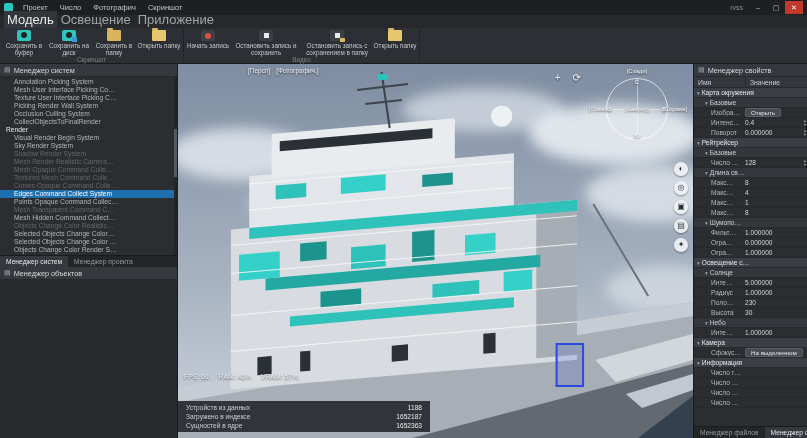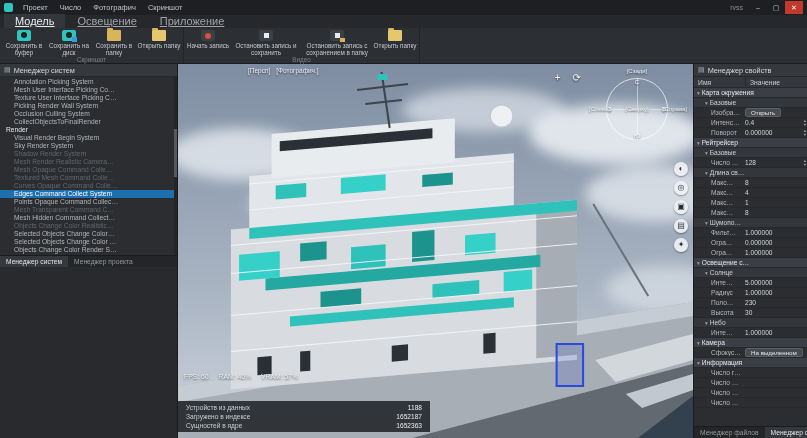--- a/index.html
+++ b/index.html
@@ -11,21 +11,21 @@
   .app-icon { width:9px; height:9px; background:#2fc4bc; border-radius:2px; margin-right:4px; }
   .menubar { display:flex; }
   .menu-item { padding:1px 6px; font-size:7.5px; color:#c0c4c8; cursor:default; }
   .win-controls { margin-left:auto; display:flex; align-items:center; }
   .win-title { font-size:7px; color:#8a8e92; margin-right:6px; }
   .win-btn { width:18px; height:13px; display:flex; align-items:center; justify-content:center; font-size:7px; color:#c0c4c8; }
   .win-btn.close { background:#c0392b; color:#fff; }
 
   
   .ribbon-tabs { height:13px; background:#26282c; display:flex; align-items:flex-end; padding-left:4px; gap:1px; flex:0 0 auto; }
-  .rtab { padding:1px 11px; font-size:11px; color:#a0a4a8;text-decoration:underline; }
+  .rtab { padding:1px 3px; font-size:13px; color:#a0a4a8; }
   .rtab.active { background:#33363b; color:#e8eaec; }
   .ribbon { height:36px; background:#2c2f33; display:flex; border-bottom:1px solid #191b1d; flex:0 0 auto; }
   .rgroup { display:flex; flex-direction:column; border-right:1px solid #222428; padding:0 2px; }
   .rbuttons { flex:1; display:flex; align-items:stretch; gap:1px; padding-top:1px; }
   .rbtn { width:44px; display:flex; flex-direction:column; align-items:center; gap:1px; padding-top:1px; border-radius:2px; }
   .rbtn.wide { width:70px; }
   .rlabel { font-size:6.3px; line-height:1.15; text-align:center; color:#c4c8cc; }
   .rgroup-label { font-size:6.3px; color:#7e8286; text-align:center; padding-bottom:1px; }
   .ricon { width:14px; height:11px; position:relative; border-radius:2px; }
   .i-camera, .i-camera-disk { background:#2fc4bc; }
@@ -203,20 +203,24 @@
           <div class="titem normal">Selected Objects Change Color …</div>
           <div class="titem normal">Objects Change Color Render S…</div>
           <div class="tree-scroll">
           <div class="tree-thumb"></div>
         </div>
       </div>
       <div class="ptabs">
           <div class="ptab active">Менеджер систем</div>
           <div class="ptab">Менеджер проекта</div>
         </div>
+      <div class="panel-header">
+        <span class="ph-icon">▤</span>
+        <span>Менеджер объектов</span>
+      </div>
       <div class="left-empty"></div>
     </div>
 
     <div class="viewport">
       <svg viewBox="0 0 506 374" preserveAspectRatio="none">
         <defs>
           <linearGradient id="sky" x1="0" y1="0" x2="0" y2="1">
             <stop offset="0" stop-color="#7e8da2"></stop>
             <stop offset="0.6" stop-color="#a9b4c2"></stop>
             <stop offset="1" stop-color="#cdd4dd"></stop>

